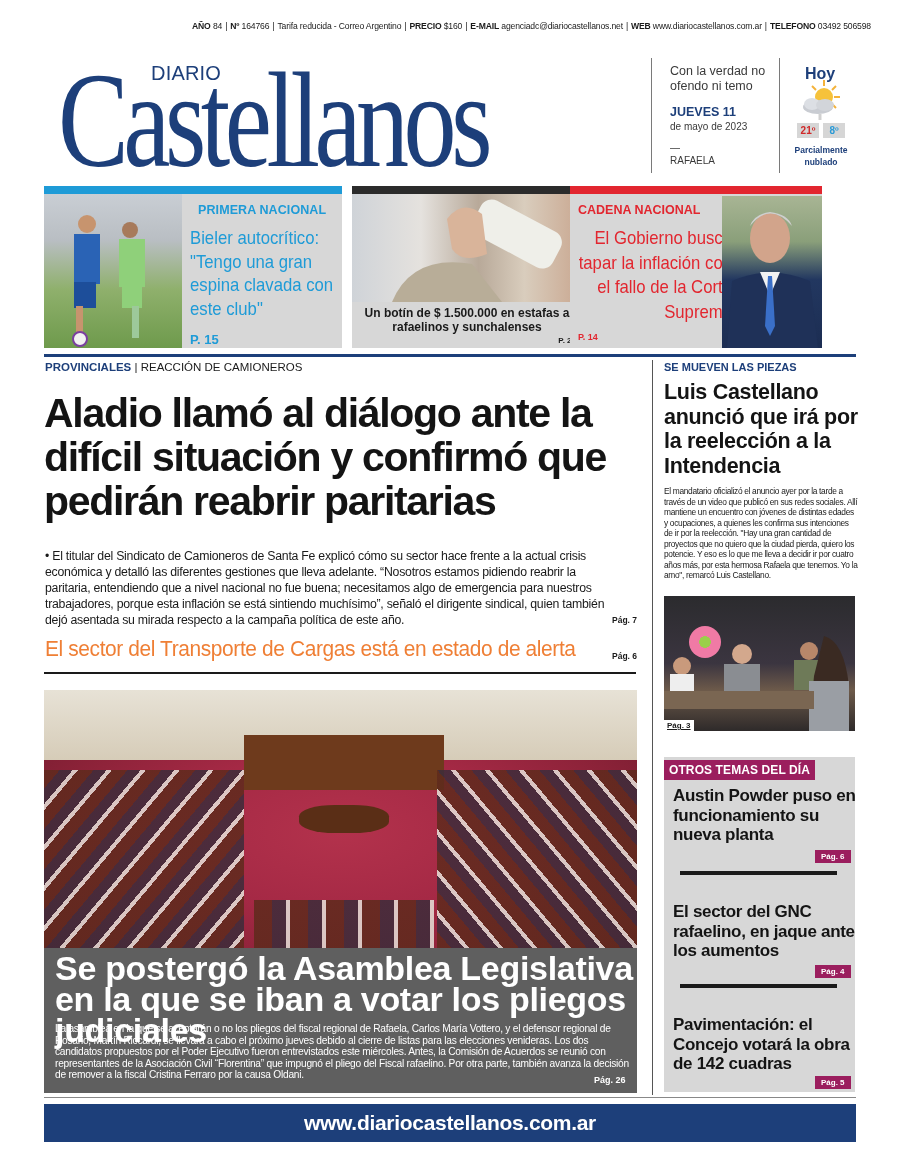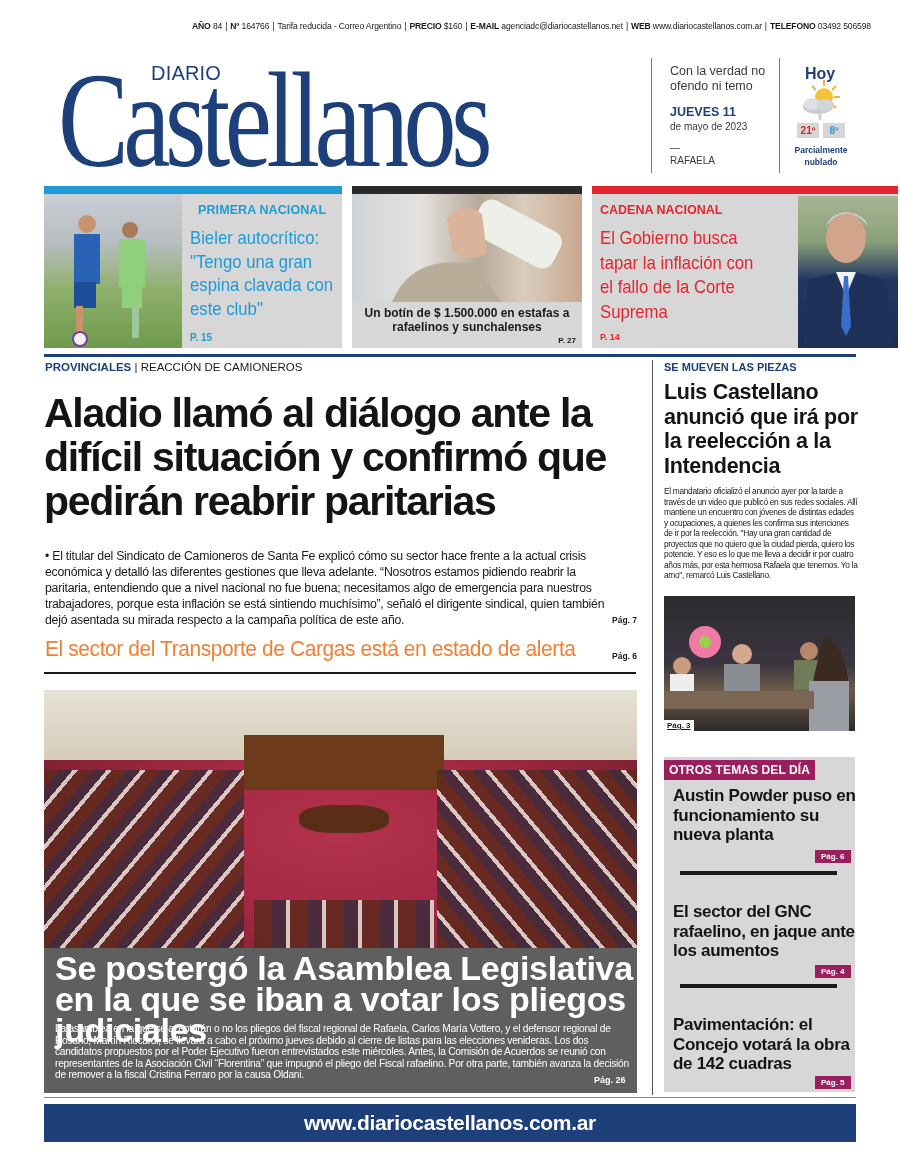--- a/index.html
+++ b/index.html
@@ -28,29 +28,29 @@
   .wx-desc { left: 788px; top: 144px; width: 66px; text-align: center; font-size: 8.5px; line-height: 12px; font-weight: 700; color: #1d3f7a; }
 
   
   .teaser { top: 186px; height: 162px; background: #d7d7d7; overflow: hidden; }
   .teaser .bar { position: absolute; left: 0; top: 0; right: 0; height: 8px; }
   .t1 { left: 44px; width: 298px; }
   .t1 .bar { background: #1e9bd7; }
   .t1 .photo { position: absolute; left: 0; top: 8px; width: 138px; height: 154px; background: linear-gradient(180deg,#c9ced4 0%,#b9bec3 30%,#8fb06c 62%,#6e9a4c 100%); }
   .t1 .tag { position: absolute; left: 154px; top: 17px; font-size: 12.5px; font-weight: 700; color: #1e9bd7; letter-spacing: 0.1px; }
   .t1 .hl { position: absolute; left: 146px; top: 40px; width: 150px; font-size: 19px; line-height: 23.5px; color: #1e9bd7; font-family: "Liberation Sans Narrow","Liberation Sans", sans-serif; transform: scaleX(0.88); transform-origin: left top; width: 170px; }
-  .t1 .pg { position: absolute; left: 146px; top: 146px; font-size: 10px; font-weight: 700; color: #1e9bd7; }
+  .t1 .pg { position: absolute; left: 146px; top: 146px; font-size: 13px; font-weight: 700; color: #1e9bd7; }
 
   .t2 { left: 352px; width: 230px; background: #d7d7d7; }
   .t2 .bar { background: #2b2b2b; }
   .t2 .photo { position: absolute; left: 0; top: 8px; width: 230px; height: 108px; background: linear-gradient(90deg,#cfd3d8 0%,#e5e2de 30%,#b8a999 55%,#d9cdbd 75%,#c9a790 100%); }
   .t2 .hl { position: absolute; left: 0; top: 120px; width: 230px; text-align: center; font-size: 12px; line-height: 14px; font-weight: 700; color: #1a1a1a; }
   .t2 .pg { position: absolute; right: 6px; top: 150px; font-size: 8px; font-weight: 700; color: #1a1a1a; }
 
-  .t3 { left: 592px; width: 306px; }
+  .t3 { left: 570px; width: 252px; text-align: right; }
   .t3 .bar { background: #e2262f; }
   .t3 .photo { position: absolute; right: 0; top: 10px; width: 100px; height: 152px; background: linear-gradient(180deg,#a8b594 0%,#8a9f7a 30%,#223760 55%,#1c2d52 100%); }
   .t3 .tag { position: absolute; left: 8px; top: 17px; font-size: 12.5px; font-weight: 700; color: #e2262f; }
   .t3 .hl { position: absolute; left: 8px; top: 40px; width: 175px; font-size: 19px; line-height: 24.5px; color: #e2262f; transform: scaleX(0.88); transform-origin: left top; }
   .t3 .pg { position: absolute; left: 8px; top: 146px; font-size: 9px; font-weight: 700; color: #e2262f; }
 
   .blue-rule { left: 44px; top: 354px; width: 812px; height: 3px; background: #1d3f7a; }
 
   
   .kicker { left: 45px; top: 361px; font-size: 11.5px; color: #1a1a1a; }

